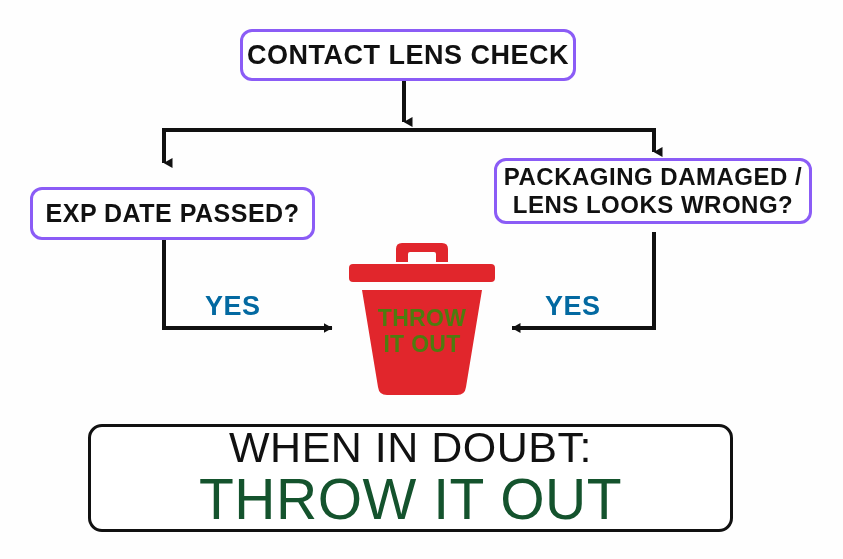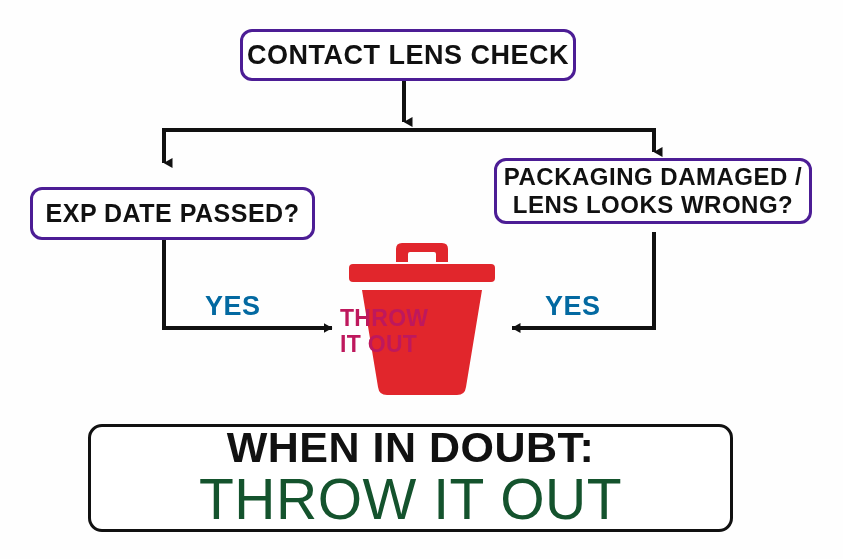--- a/index.html
+++ b/index.html
@@ -25,21 +25,21 @@
     top: 0;
     width: 843px;
     height: 559px;
   }
 
   
   .node {
     position: absolute;
     box-sizing: border-box;
     background: #ffffff;
-    border: 3px solid #4c1d95;
+    border: 3px solid #8b5cf6;
     border-radius: 12px;
     display: flex;
     align-items: center;
     justify-content: center;
     text-align: center;
     color: #111111;
     font-weight: bold;
     letter-spacing: 0.5px;
     z-index: 3;
   }
@@ -91,21 +91,22 @@
     width: 164px;
     height: 163px;
     z-index: 4;
   }
   #trash-bin svg { display: block; width: 164px; height: 163px; }
   .bin-text {
     position: absolute;
     left: 0;
     top: 66px;
     width: 164px;
-    color: #be185d;
+    text-align: center;
+    color: #4d7c0f;
     font-weight: bold;
     font-size: 23px;
     line-height: 1.12;
     letter-spacing: 0.3px;
     pointer-events: none;
   }
   .bin-text .l2 { font-size: 23px; }
 
   
   #banner {
@@ -119,21 +120,21 @@
     border: 3px solid #111111;
     border-radius: 14px;
     display: flex;
     flex-direction: column;
     align-items: center;
     justify-content: center;
     z-index: 3;
   }
   #banner .bl1 {
     font-size: 43px;
-    font-weight: bold;
+    font-weight: normal;
     color: #111111;
     letter-spacing: 0.5px;
     line-height: 1.02;
   }
   #banner .bl2 {
     font-size: 57px;
     font-weight: normal;
     color: #14532d;
     letter-spacing: 0.5px;
     line-height: 1.05;

